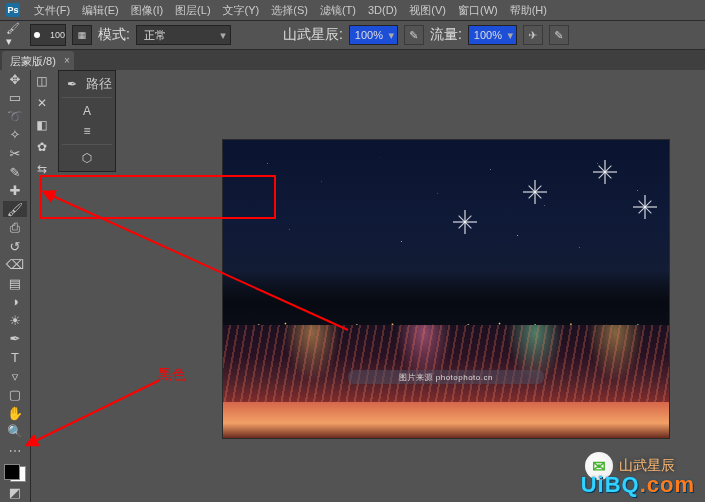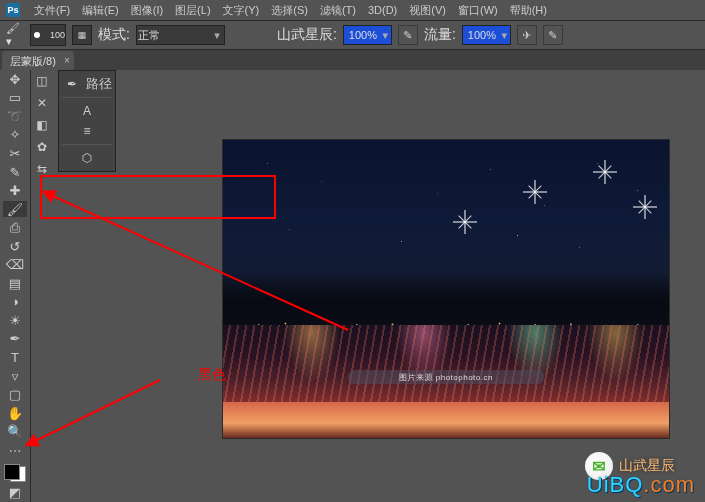--- a/index.html
+++ b/index.html
@@ -63,21 +63,21 @@
   .brush-preview .dot { width: 6px; height: 6px; border-radius: 50%; background: #fff; position: absolute; left: 3px; top: 7px;}
   .brush-preview .num { font-size: 9px; color: #ddd; margin-left: 10px;}
   .opt-panel {
     width: 18px; height: 18px;
     background: #3a3a3a; border: 1px solid #222;
     font-size: 9px; text-align: center; line-height: 18px;
   }
   .opt-label { color: #ddd; font-size: 14px; }
   .opt-select {
     height: 18px; background: #3a3a3a; border: 1px solid #222; color: #ddd;
-    padding: 0 16px 0 1px; line-height: 18px; font-size: 11px; position: relative;
+    padding: 0 16px 0 7px; line-height: 18px; font-size: 11px; position: relative;
   }
   .opt-select::after { content: "▾"; position: absolute; right: 4px; top: 0; color: #aaa;}
   .num-box {
     height: 18px; background: #1d4ed8; border: 1px solid #222; color: #ddd;
     padding: 0 14px 0 5px; line-height: 18px; font-size: 11px; position: relative;
   }
   .num-box::after { content: "▾"; position: absolute; right: 3px; top: 0; color: #aaa;}
   .small-btn {
     width: 18px; height: 18px; background: #535353; border: 1px solid #3a3a3a;
     display: flex; align-items: center; justify-content: center; color: #ccc;
@@ -237,21 +237,21 @@
   .wechat-badge .wc {
     width: 28px; height: 28px; border-radius: 50%;
     background: radial-gradient(circle at 40% 40%, #fff, #e9e9e9);
     display: flex; align-items: center; justify-content: center;
     color: #49b233; font-size: 16px; font-weight: bold;
   }
   .wechat-badge .txt { color: #fdba74; font-size: 14px; text-shadow: 0 0 4px rgba(0,0,0,.6);}
 
   .uibq {
     position: absolute; right: 10px; bottom: 4px;
-    font-size: 22px; font-weight: 400; letter-spacing: 1px;
+    font-size: 22px; font-weight: 700; letter-spacing: 1px;
     color: #30d2ff;
     text-shadow: 0 0 2px #0a4f7a, 1px 1px 0 #003050;
   }
   .uibq .com { color: #ff7a1a; }
 
   svg.arrows { position: absolute; inset: 0; pointer-events: none; }
 </style>
 </head>
 <body>
 
@@ -386,21 +386,21 @@
 <svg class="arrows" viewBox="0 0 705 502">
   <defs>
     <marker id="ah" viewBox="0 0 10 10" refX="8" refY="5" markerWidth="7" markerHeight="7" orient="auto-start-reverse">
       <path d="M0,0 L10,5 L0,10 z" fill="#ff0000"></path>
     </marker>
   </defs>
   <line x1="348" y1="330" x2="44" y2="192" stroke="#ff0000" stroke-width="2" marker-end="url(#ah)"></line>
   <line x1="160" y1="380" x2="27" y2="445" stroke="#ff0000" stroke-width="2" marker-end="url(#ah)"></line>
 </svg>
 
-<div class="ann-text" style="left:158px; top:366px;margin-left:40px;">黑色</div>
+<div class="ann-text" style="left:158px; top:366px;">黑色</div>
 
 <div class="wechat-badge">
   <div class="wc">✉</div>
   <div class="txt">山武星辰</div>
 </div>
 
 <div class="uibq">
   <span>UiBQ</span><span class="com">.com</span>
 </div>
 

